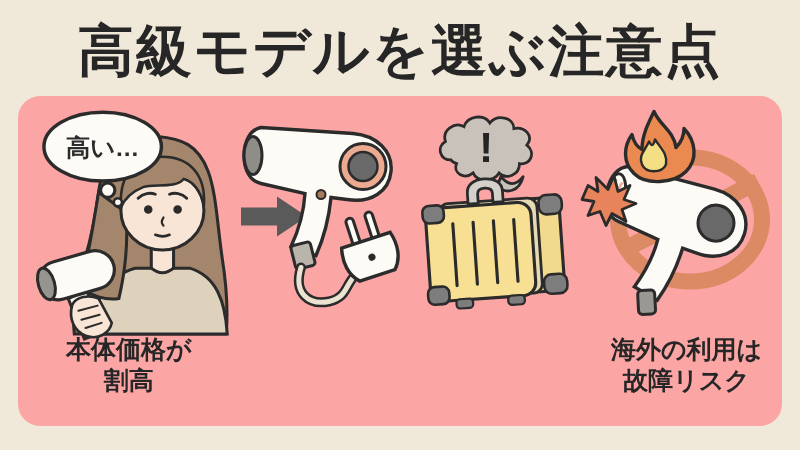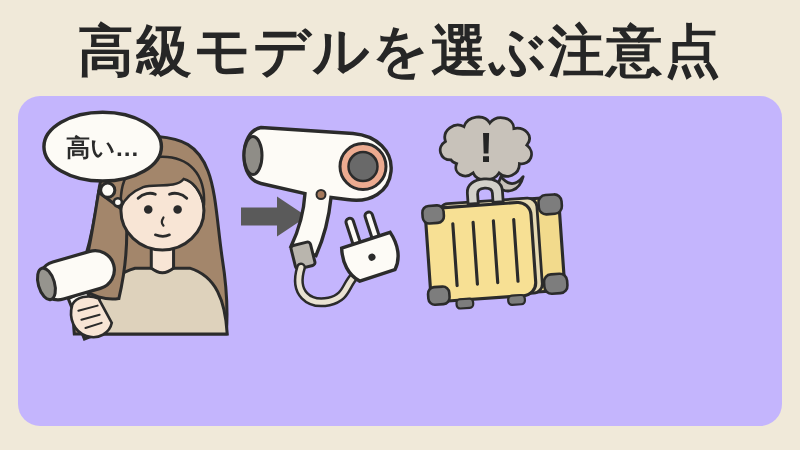--- a/index.html
+++ b/index.html
@@ -9,21 +9,21 @@
     font-family:"Liberation Sans","DejaVu Sans",sans-serif;
     color:#262626;
   }
   .title{
     position:absolute;top:14px;left:0;width:800px;
     text-align:center;font-size:56px;font-weight:900;
     letter-spacing:2px;color:#262626;white-space:nowrap;
   }
   .panel{
     position:absolute;left:18px;top:96px;width:764px;height:330px;
-    background:#c4b5fd;border-radius:22px;
+    background:#fca5a5;border-radius:22px;
     display:grid;grid-template-columns:29% 24% 22% 25%;
   }
   .item{display:flex;flex-direction:column;align-items:center;}
   .illus{height:238px;width:100%;display:flex;justify-content:center;overflow:visible;}
   .illus svg{overflow:visible;flex:none;}
   .caption{
     font-size:25px;font-weight:800;line-height:1.22;
     text-align:center;white-space:pre-line;color:#262626;
   }
   .bubble-text{font-family:"Liberation Sans","DejaVu Sans",sans-serif;}
@@ -71,20 +71,22 @@
         </g>
 
         <g>
           <ellipse cx="74" cy="50" rx="58" ry="34" fill="#fdfbf6" stroke="#2b2b2b" stroke-width="3.4"></ellipse>
           <circle cx="79" cy="93" r="7" fill="#fdfbf6" stroke="#2b2b2b" stroke-width="3"></circle>
           <circle cx="89" cy="105" r="4" fill="#fdfbf6" stroke="#2b2b2b" stroke-width="2.6"></circle>
           <text class="bubble-text" x="74" y="59" font-size="24" font-weight="700" text-anchor="middle" fill="#2b2b2b">高い…</text>
         </g>
       </svg>
     </div>
+    <div class="caption">本体価格が
+割高</div>
   </div>
 
   <div class="item">
     <div class="illus">
       <svg width="200" height="238" viewBox="0 0 200 235">
 
         <path d="M10,110 L46,110 L46,99 L76,119 L46,139 L46,128 L10,128 Z" fill="#5a5a5a"></path>
 
         <path d="M30,30 L122,36 C146,38 162,54 160,74 C158,94 140,106 116,102 L100,100 C98,120 93,140 85,158 L60,149 C68,132 73,112 74,96 L30,86 C19,84 13,72 13,58 C13,44 19,32 30,30 Z" fill="#fdfbf6" stroke="#2b2b2b" stroke-width="3.4"></path>
         <ellipse cx="22" cy="58" rx="9" ry="19" fill="#8f8d87" stroke="#2b2b2b" stroke-width="3"></ellipse>
@@ -131,14 +133,43 @@
           <path d="M44,124 L44,191 M66,124 L66,191 M88,124 L88,191 M110,124 L110,191" fill="none" stroke="#2b2b2b" stroke-width="3.4" stroke-linecap="round"></path>
           <rect x="12" y="103" width="23" height="19" rx="7" fill="#7d7d7d" stroke="#2b2b2b" stroke-width="2.8"></rect>
           <rect x="12" y="191" width="23" height="19" rx="7" fill="#7d7d7d" stroke="#2b2b2b" stroke-width="2.8"></rect>
           <rect x="42" y="206" width="18" height="10" rx="4" fill="#7d7d7d" stroke="#2b2b2b" stroke-width="2.4"></rect>
           <rect x="98" y="206" width="18" height="10" rx="4" fill="#7d7d7d" stroke="#2b2b2b" stroke-width="2.4"></rect>
         </g>
       </svg>
     </div>
   </div>
 
+  <div class="item">
+    <div class="illus">
+      <svg width="200" height="238" viewBox="0 0 200 235">
+
+        <g>
+          <ellipse cx="104" cy="122" rx="72" ry="62" fill="none" stroke="#dc8a64" stroke-width="16"></ellipse>
+          <line x1="38" y1="152" x2="172" y2="84" stroke="#dc8a64" stroke-width="17"></line>
+        </g>
+
+        <g transform="translate(8,7) rotate(11 22 88)">
+          <path d="M30,60 L118,66 C142,68 158,84 156,104 C154,124 136,136 112,132 L98,130 C96,150 91,168 83,186 L58,177 C66,160 71,142 72,126 L30,116 C19,114 13,102 13,88 C13,74 19,62 30,60 Z" fill="#fdfbf6" stroke="#2b2b2b" stroke-width="3.4"></path>
+          <ellipse cx="22" cy="88" rx="9" ry="19" fill="#fdfbf6" stroke="#2b2b2b" stroke-width="3"></ellipse>
+          <path d="M20,76 C16,82 16,94 20,100 M26,78 C23,83 23,93 26,98" fill="none" stroke="#e7b29b" stroke-width="2.6" stroke-linecap="round"></path>
+          <circle cx="126" cy="99" r="18" fill="#696969" stroke="#2b2b2b" stroke-width="3"></circle>
+          <g transform="rotate(-14 72 188)">
+            <rect x="64" y="178" width="17" height="24" rx="4" fill="#9b9893" stroke="#2b2b2b" stroke-width="3"></rect>
+          </g>
+        </g>
+
+        <g>
+          <path d="M68,14 C74,28 88,34 90,50 C96,44 98,38 98,31 C110,44 112,62 100,74 C88,86 60,88 48,76 C36,64 38,48 46,37 C48,46 52,50 56,52 C56,38 62,26 68,14 Z" fill="#ea8a50" stroke="#2b2b2b" stroke-width="3.4" stroke-linejoin="round"></path>
+          <path d="M69,42 C75,51 82,57 80,67 C76,76 60,76 56,67 C52,58 59,53 63,44 C65,48 67,50 69,42 Z" fill="#f5df85" stroke="#2b2b2b" stroke-width="2.4" stroke-linejoin="round"></path>
+          <path d="M2,88 L12,94 L10,80 L22,92 L28,78 L32,94 L44,88 L38,102 L50,106 L36,112 L40,124 L26,116 L20,128 L14,114 L2,118 L8,104 L-4,102 Z" fill="#e8845b" stroke="#2b2b2b" stroke-width="2.8" stroke-linejoin="round"></path>
+        </g>
+      </svg>
+    </div>
+    <div class="caption">海外の利用は
+故障リスク</div>
+  </div>
 
 </div>
 
 </body></html>

